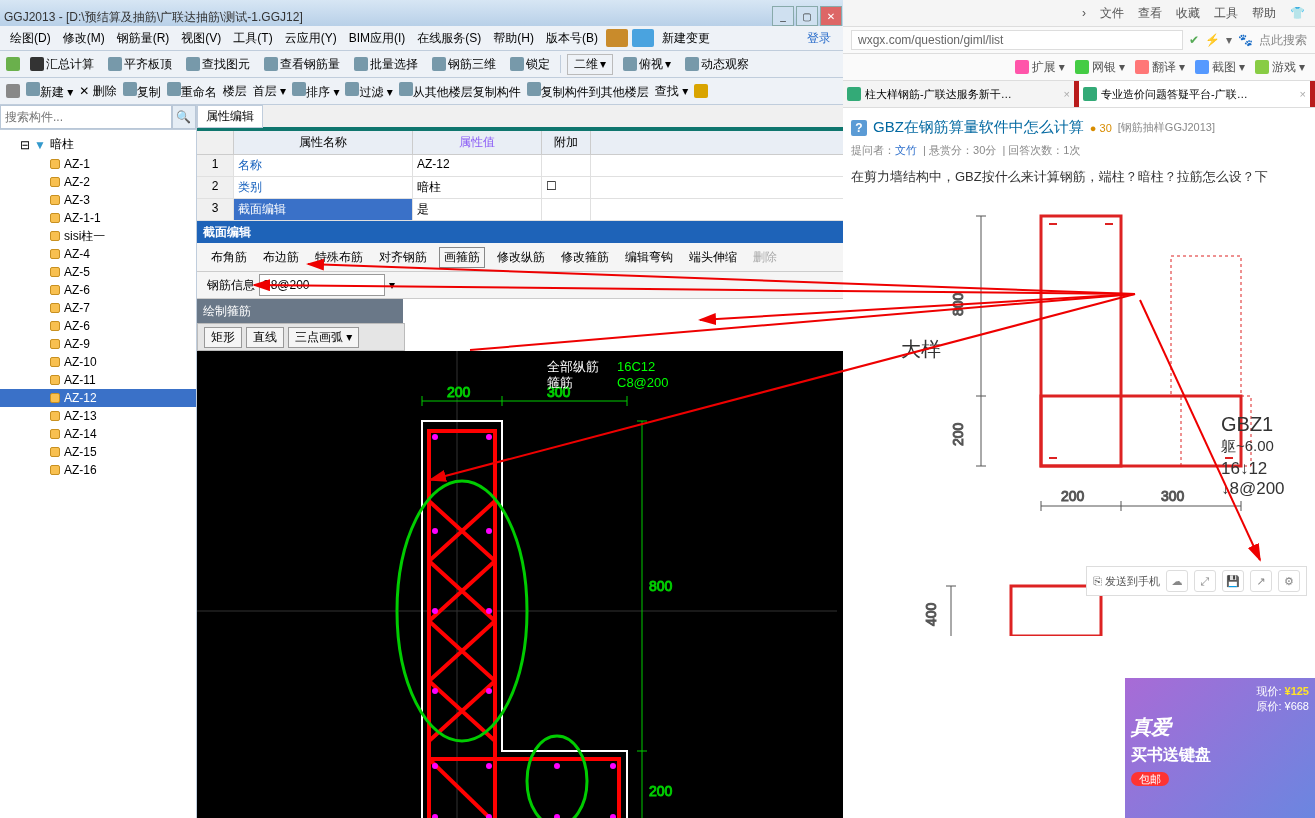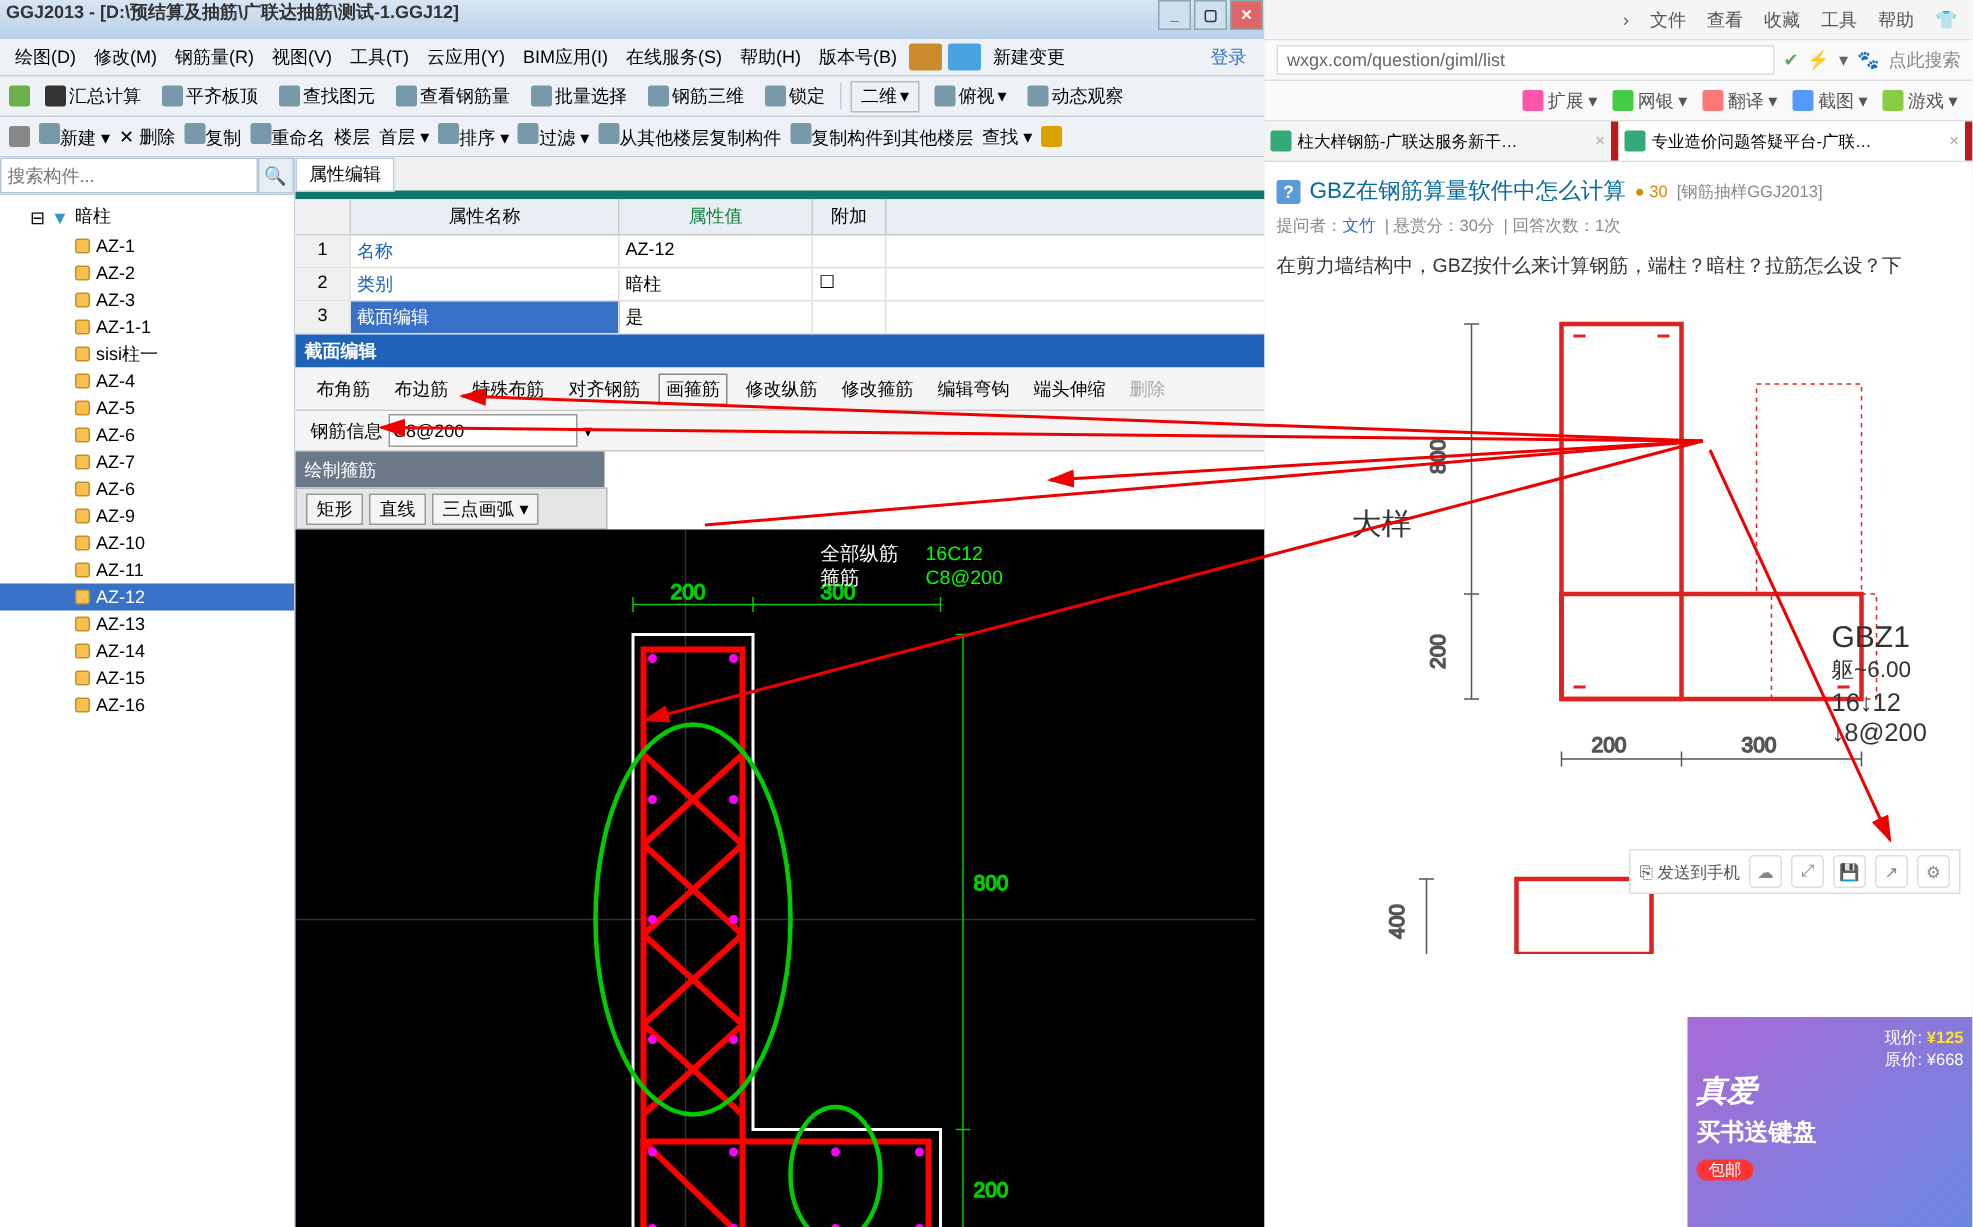--- a/index.html
+++ b/index.html
@@ -1,19 +1,19 @@
 <!DOCTYPE html>
 <html><head>
 <meta charset="utf-8">
 <style>
 html,body{margin:0;padding:0;font-family:"Microsoft YaHei","SimSun",Arial,sans-serif;font-size:12px;background:#f0f0f0;color:#000;overflow:hidden}
 .root{width:1315px;height:818px;position:relative;background:#fff}
 
 .app{position:absolute;left:0;top:0;width:843px;height:818px;background:#e8eef4;border-right:2px solid #999}
-.titlebar{height:26px;background:linear-gradient(#d7e6f4,#b8d0e8);display:flex;align-items:flex-start;padding-left:4px;font-weight:bold;color:#333}
+.titlebar{height:26px;background:linear-gradient(#d7e6f4,#b8d0e8);display:flex;align-items:flex-end;padding-left:4px;font-weight:normal;color:#333}
 .titlebar .sp{flex:1}
 .winbtn{width:20px;height:18px;margin:0 1px;background:#cfe0f0;border:1px solid #8aa;display:flex;align-items:center;justify-content:center;font-size:10px;cursor:default}
 .winbtn.close{background:#d66;color:#fff}
 .menubar{height:24px;background:#eef2f7;display:flex;align-items:center;gap:4px;padding-left:6px;border-bottom:1px solid #c0cddc}
 .menubar span{padding:2px 4px}
 .toolbar{height:26px;background:#eef2f7;display:flex;align-items:center;gap:6px;padding-left:6px;border-bottom:1px solid #c0cddc;font-size:12px}
 .toolbar .btn{display:flex;align-items:center;gap:2px;padding:2px 4px}
 .toolbar .sep{width:1px;height:18px;background:#c0cddc}
 .ic{width:14px;height:14px;display:inline-block;background:#79a;border-radius:2px}
 .toolbar2{height:26px;background:#eef2f7;display:flex;align-items:center;gap:6px;padding-left:6px;border-bottom:1px solid #c0cddc}
@@ -21,33 +21,33 @@
 .sidebar{width:196px;border-right:1px solid #c0cddc;background:#fff;display:flex;flex-direction:column}
 .search{height:24px;display:flex;border-bottom:1px solid #c0cddc}
 .search input{flex:1;border:1px solid #b9c7d7;padding:2px 4px;font-size:12px}
 .search .go{width:22px;background:#e5edf5;border:1px solid #b9c7d7;display:flex;align-items:center;justify-content:center;color:#777}
 .tree{flex:1;overflow:auto;padding:4px 0}
 .tree-root{display:flex;align-items:center;gap:4px;padding:2px 4px 2px 20px}
 .tree-item{display:flex;align-items:center;gap:4px;padding:1px 4px 1px 50px;font-size:12px;line-height:16px}
 .tree-item.sel{background:#3a71c8;color:#fff}
 .dot{width:8px;height:8px;background:#f8c050;border:1px solid #c89020;border-radius:2px}
 .main{flex:1;display:flex;flex-direction:column;background:#fff}
-.prop-tab{height:22px;background:#f0f0f0;border-bottom:6px solid #0f766e;display:flex;align-items:center}
+.prop-tab{height:22px;background:#f0f0f0;border-bottom:4px solid #0f766e;display:flex;align-items:center}
 .prop-tab span{padding:2px 8px;border:1px solid #c0cddc;background:#fff}
 .prop-grid{background:#fff}
 .prop-grid .hdr{display:flex;background:#e9eef5;border-bottom:1px solid #ccc}
 .prop-grid .hdr div{padding:3px 4px;border-right:1px solid #ccc;text-align:center}
 .prop-grid .row{display:flex;border-bottom:1px solid #e0e0e0}
 .prop-grid .row div{padding:2px 4px;border-right:1px solid #e0e0e0}
 .col-n{width:28px;text-align:center;background:#f0f0f0}
 .col-a{width:170px}
 .col-b{width:120px}
 .col-c{width:40px}
 .prop-grid .row.sel .col-a{background:#3a71c8;color:#fff}
-.prop-grid .hdr .col-b{color:#15803d}
+.prop-grid .hdr .col-b{color:#8b5cf6}
 
 .sect-hdr{height:22px;background:#1e63b8;color:#fff;display:flex;align-items:center;padding-left:6px;font-weight:bold}
 .sect-tb{height:28px;background:#f5f5f5;border-bottom:1px solid #ccc;display:flex;align-items:center;gap:8px;padding-left:10px}
 .sect-tb span{padding:2px 4px}
 .sect-tb .box{border:1px solid #888;padding:1px 4px}
 .sect-row2{height:26px;background:#f5f5f5;border-bottom:1px solid #ccc;display:flex;align-items:center;gap:4px;padding-left:10px}
 .sect-row2 select,.sect-row2 input{font-size:12px;height:18px}
 .sect-row3{height:24px;background:#6a7888;color:#fff;display:flex;align-items:center;padding-left:6px;width:200px}
 .sect-row4{height:26px;background:#e5e5e5;display:flex;align-items:center;gap:4px;padding-left:6px;width:200px;border:1px solid #bbb}
 .sect-row4 .b{border:1px solid #999;background:#f5f5f5;padding:1px 6px}

